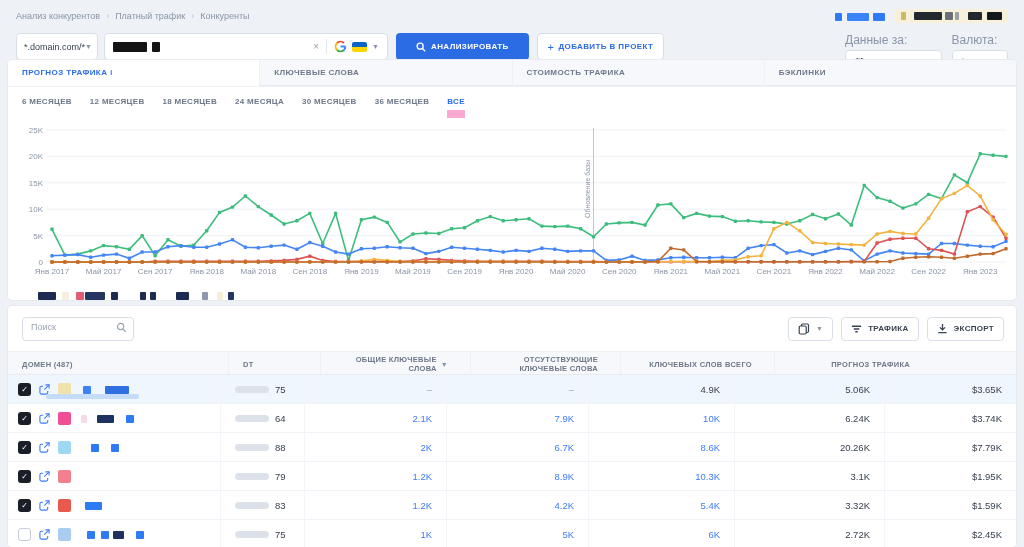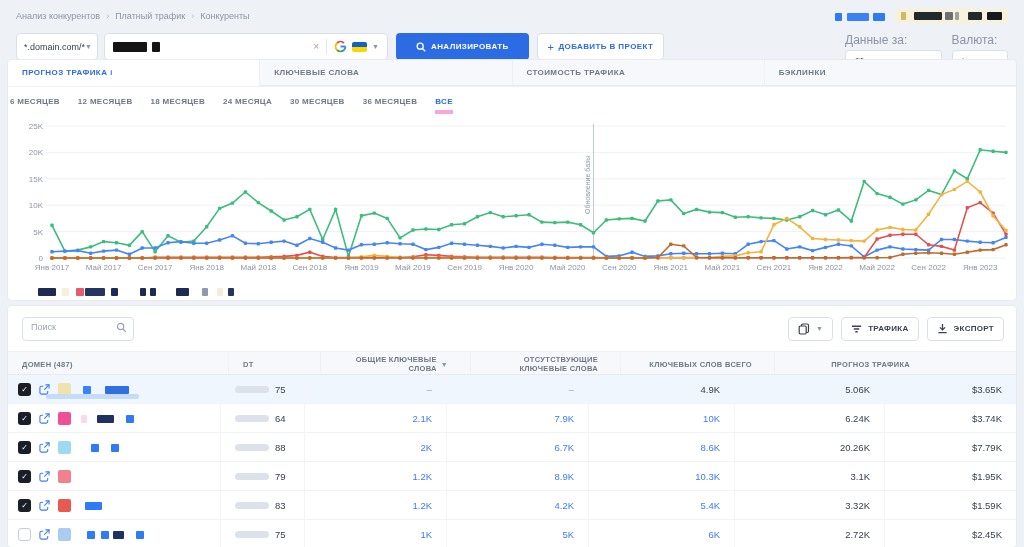--- a/index.html
+++ b/index.html
@@ -45,23 +45,23 @@
 
   
   .tabs { display:flex; height:27px; border-bottom:1px solid #edf0f4; }
   .tab { flex:1; display:flex; align-items:center; padding-left:14px; font-size:8px; font-weight:bold;
     letter-spacing:.4px; color:#6e7889; background:#f7f8fb; border-left:1px solid #edf0f4; border-bottom:1px solid #e7eaf0; }
   .tab:first-child { border-left:none; }
   .tab.active { background:#fff; color:#2b6be4; border-bottom:1px solid #fff; }
   .tab .info-i { font-size:7px; color:#2b6be4; margin-left:3px; vertical-align:super; }
 
   
-  .ranges { display:flex; gap:18px; padding:10px 0 4px 2px; }
+  .ranges { display:flex; gap:18px; padding:10px 0 4px 14px; }
   .range { font-size:8px; font-weight:bold; letter-spacing:.3px; color:#6e7889; padding-bottom:4px; }
-  .range.active { color:#2b6be4; border-bottom:4px solid #f9a8d4; }
+  .range.active { color:#2b6be4; border-bottom:8px solid #f9a8d4; }
 
   .chart-wrap { padding:2px 8px 0 8px; }
   .legend { display:flex; align-items:center; padding:4px 0 0 30px; }
 
   
   .tc-toolbar { display:flex; align-items:center; padding:10px 12px 10px 14px; }
   .search-input { position:relative; width:112px; }
   .search-input input { width:112px; height:24px; border:1px solid #d9dfe8; border-radius:4px;
     font-size:9px; padding:0 24px 4px 8px; color:#39414f; background:#fff; outline:none;
     font-family:"Liberation Sans", sans-serif; }

